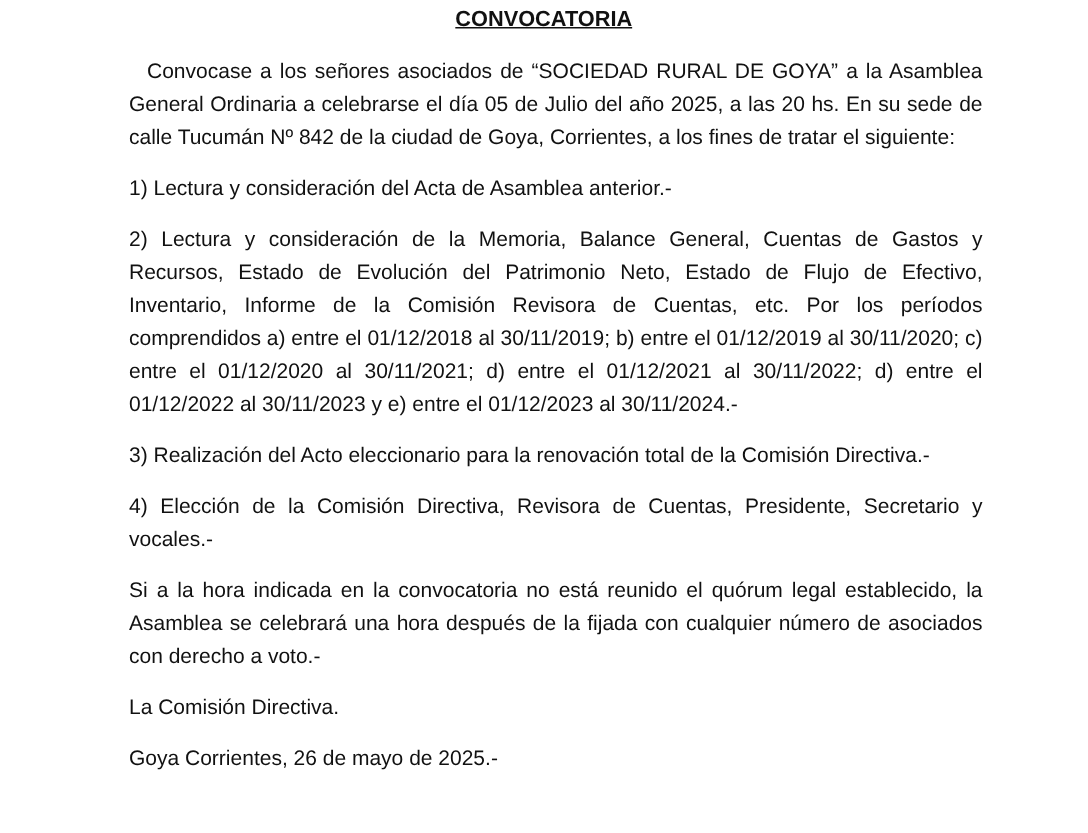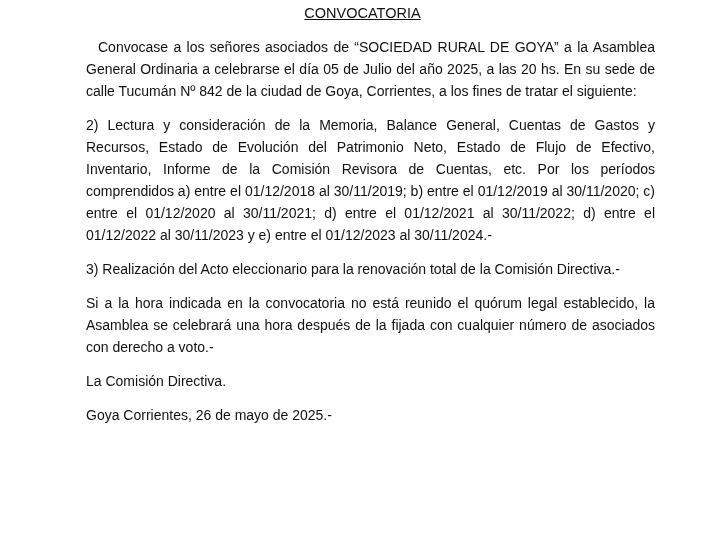--- a/index.html
+++ b/index.html
@@ -19,21 +19,21 @@
     width: 725px;
     height: 555px;
     padding: 2px 70px 0 70px;
     background: #ffffff;
     font-size: 14px;
     line-height: 22px;
   }
   .doc-title,
   .agenda-heading {
     font-size: 14.5px;
-    font-weight: normal;
+    font-weight: bold;
     text-align: center;
     text-decoration: underline;
     margin: 0 0 12px 0;
     line-height: 22px;
   }
   .para {
     margin: 0 0 12px 16px;
     text-align: justify;
   }
   .para.intro {
@@ -49,25 +49,27 @@
 </head>
 <body>
 
 <div class="page">
 
   <h1 class="doc-title">CONVOCATORIA</h1>
 
   <p class="para intro">Convocase a los señores asociados de “SOCIEDAD RURAL DE GOYA” a la Asamblea General Ordinaria a celebrarse el día 05 de Julio del año 2025, a las 20 hs. En su sede de calle Tucumán Nº 842 de la ciudad de Goya, Corrientes, a los fines de tratar el siguiente:</p>
 
 
+  <p class="para">1) Lectura y consideración del Acta de Asamblea anterior.-</p>
 
   <p class="para">2) Lectura y consideración de la Memoria, Balance General, Cuentas de Gastos y Recursos, Estado de Evolución del Patrimonio Neto, Estado de Flujo de Efectivo, Inventario, Informe de la Comisión Revisora de Cuentas, etc. Por los períodos comprendidos a) entre el 01/12/2018 al 30/11/2019; b) entre el 01/12/2019 al 30/11/2020; c) entre el 01/12/2020 al 30/11/2021; d) entre el 01/12/2021 al 30/11/2022; d) entre el 01/12/2022 al 30/11/2023 y e) entre el 01/12/2023 al 30/11/2024.-</p>
 
   <p class="para">3) Realización del Acto eleccionario para la renovación total de la Comisión Directiva.-</p>
 
+  <p class="para">4) Elección de la Comisión Directiva, Revisora de Cuentas, Presidente, Secretario y vocales.-</p>
 
 
   <p class="para">Si a la hora indicada en la convocatoria no está reunido el quórum legal establecido, la Asamblea se celebrará una hora después de la fijada con cualquier número de asociados con derecho a voto.-</p>
 
   <p class="para no-justify">La Comisión Directiva.</p>
 
   <p class="para no-justify">Goya Corrientes, 26 de mayo de 2025.-</p>
 
 </div>
 

